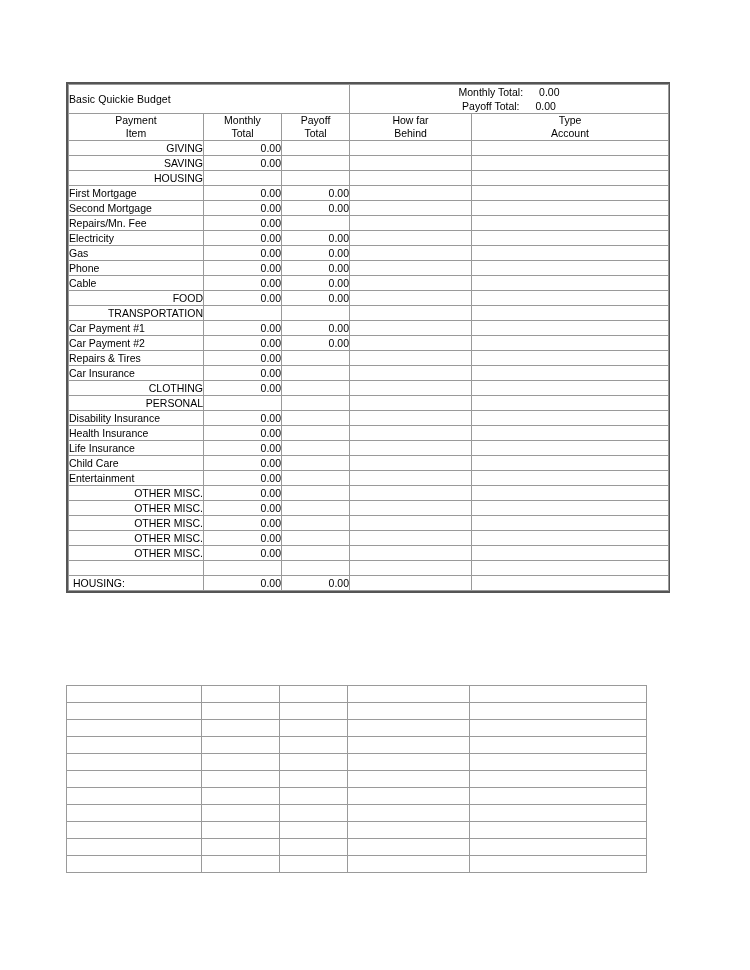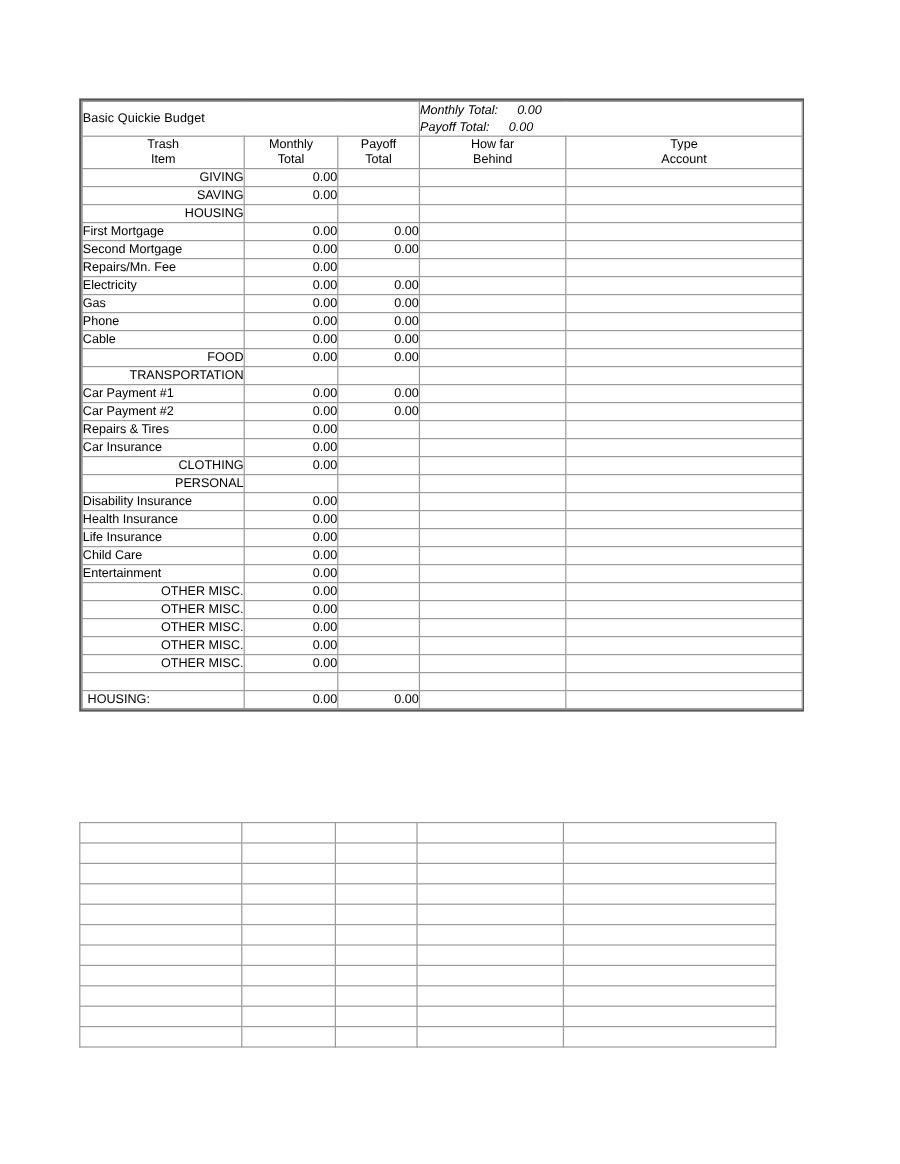--- a/index.html
+++ b/index.html
@@ -44,23 +44,22 @@
     height: 40px;
   }
   .title-text {
     font-size: 17px;
     font-weight: bold;
     padding-left: 8px;
     letter-spacing: .1px;
   }
   .totals-box {
     padding-right: 10px;
-    text-align: left;
+    text-align: center;
     font-size: 10.5px;
-    font-style: italic;
   }
   .totals-line {
     white-space: nowrap;
     line-height: 14px;
   }
   .totals-line .lbl { margin-right: 16px; }
 
   
   .head-band td {
     background: #dff3f7;
@@ -143,21 +142,21 @@
               <span class="lbl">Monthly Total:</span><span>0.00</span>
             </div>
             <div class="totals-line">
               <span class="lbl">Payoff Total:</span><span>0.00</span>
             </div>
           </td>
         </tr>
 
         <tr class="head-band">
           <td>
-            <div>Trash</div>
+            <div>Payment</div>
             <div>Item</div>
           </td>
           <td>
             <div>Monthly</div>
             <div>Total</div>
           </td>
           <td>
             <div>Payoff</div>
             <div>Total</div>
           </td>

